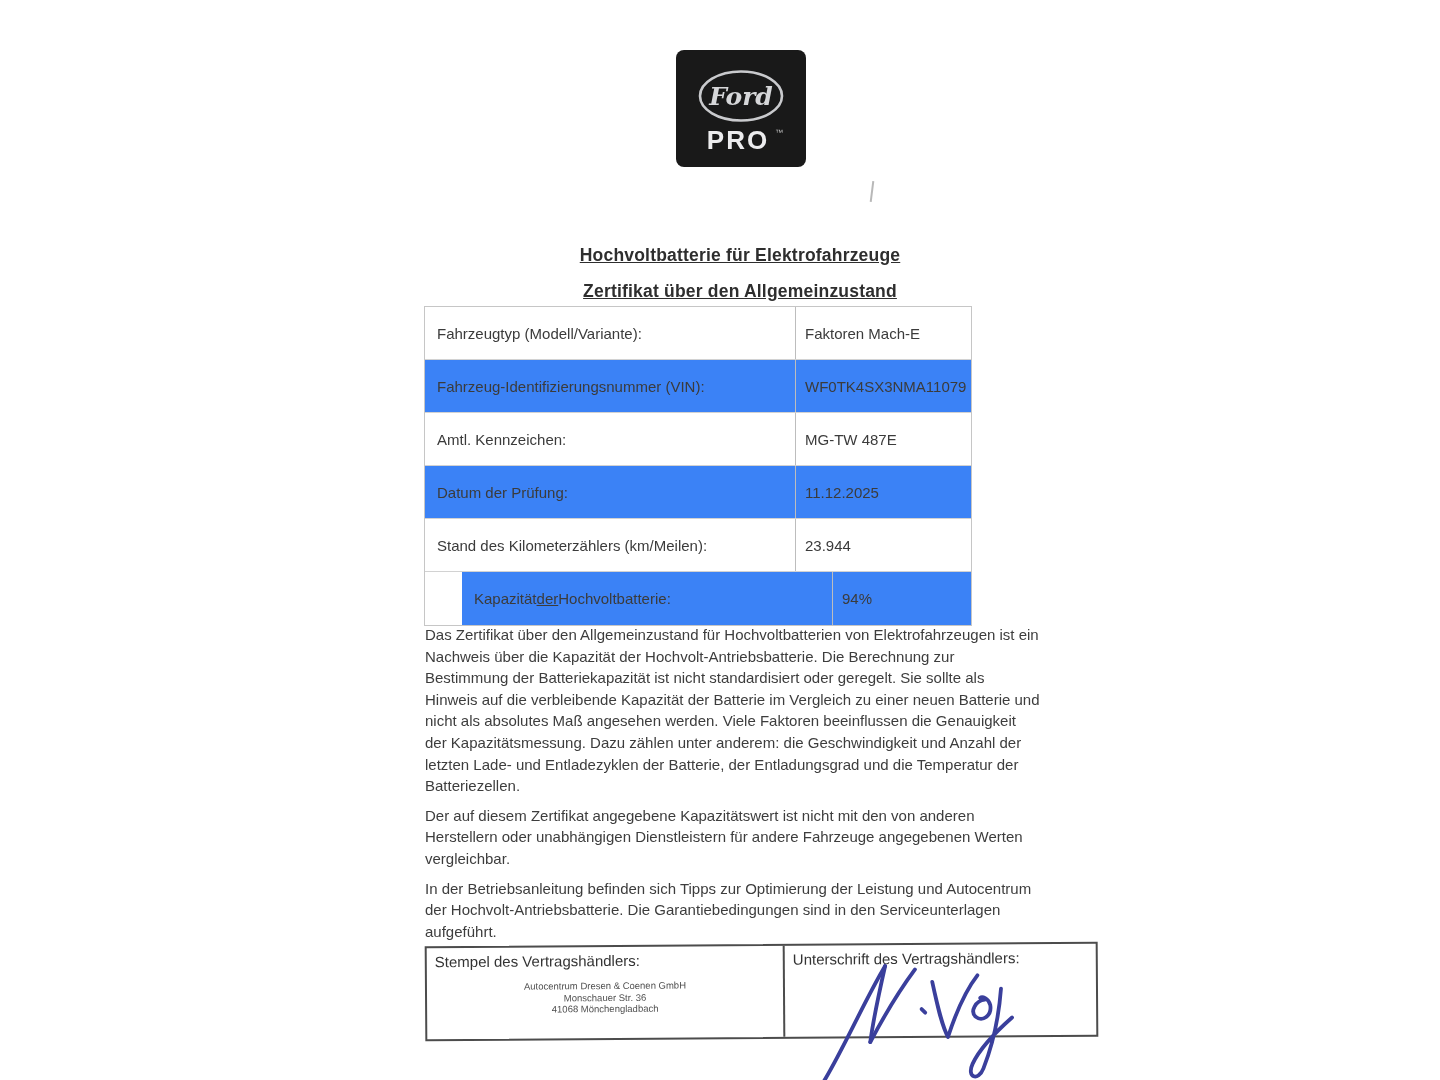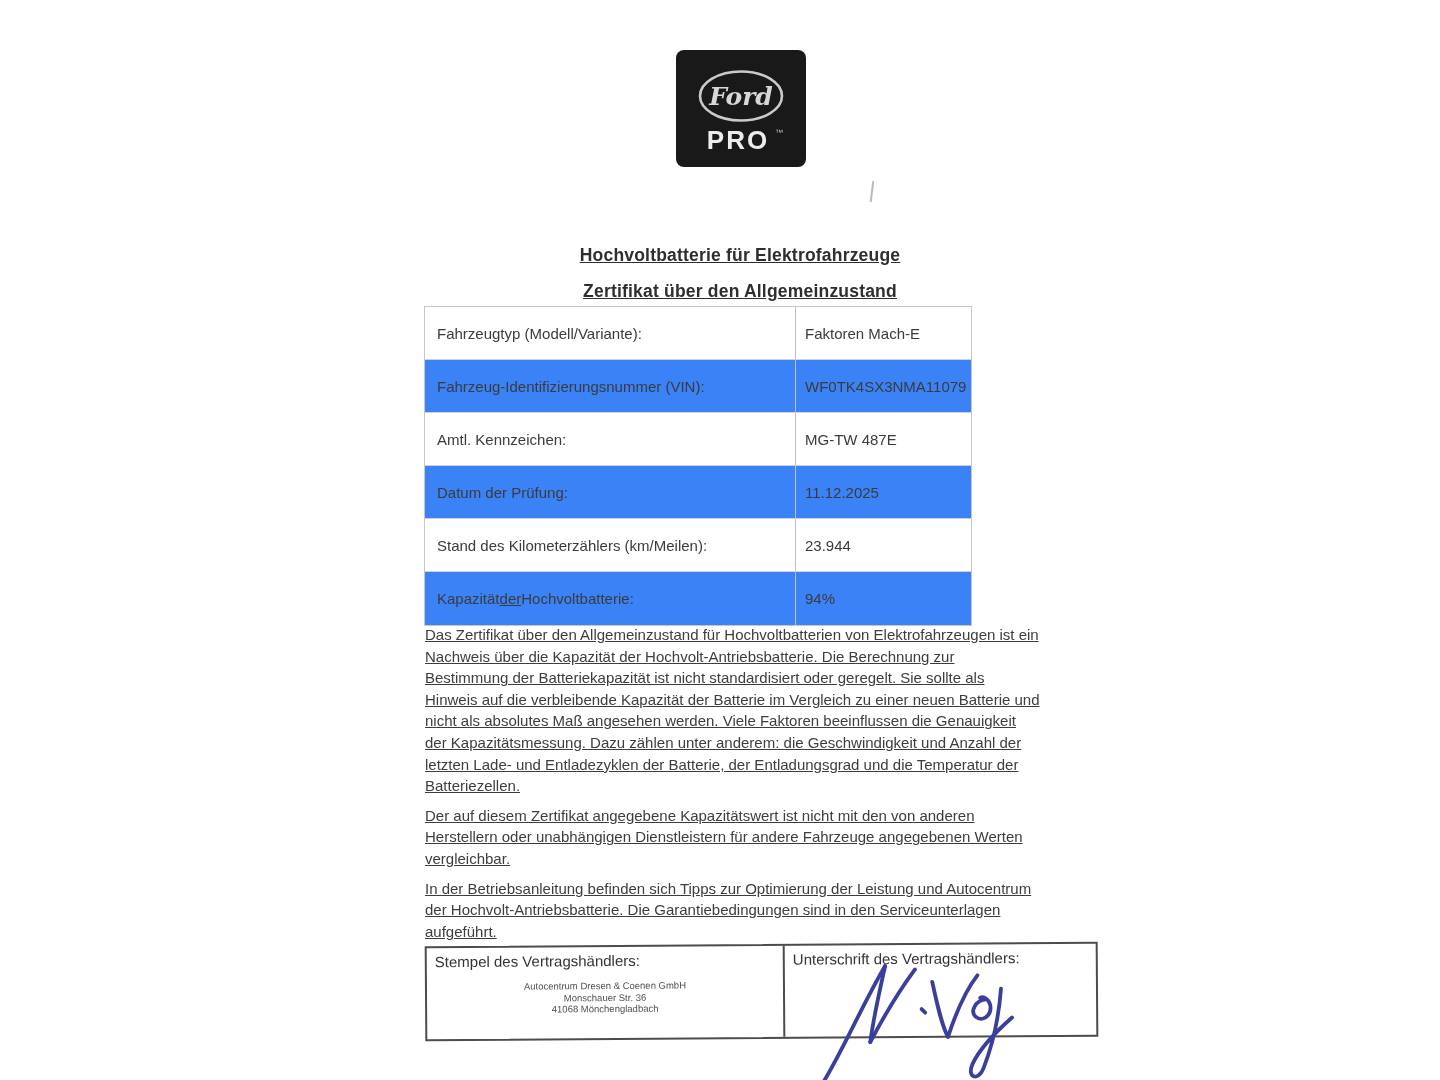--- a/index.html
+++ b/index.html
@@ -35,35 +35,35 @@
     position:absolute; left:871px; top:181px; width:2px; height:21px;
     background:#9a9a9a; transform:rotate(7deg); opacity:0.7;
   }
 
   
   .vtable {
     position:absolute; left:424px; top:306px; width:548px;
     border:1px solid #c6c6c6; font-size:15px; color:#3b3b3b;
   }
   .vrow { display:flex; height:53px; border-bottom:1px solid #d2d2d2; background:#ffffff; }
-  .vrow:last-child { border-bottom:none; }
+  .vrow:last-child { border-bottom:none;margin-left:37px; }
   .vrow.shaded { background:#3b82f6; }
   .vlabel {
     width:371px; padding-left:12px; border-right:1px solid #bdbdbd;
     display:flex; align-items:center;
   }
   .vvalue { flex:1; padding-left:9px; display:flex; align-items:center; }
   .u { text-decoration:underline; text-decoration-style:solid; }
 
   
   .bodytext {
     position:absolute; left:425px; top:624px; width:700px;
     font-size:15px; line-height:21.6px; color:#3d3d3d;
   }
-  .bodytext p { white-space:pre-line; margin-bottom:8px;text-decoration:underline; }
+  .bodytext p { white-space:pre-line; margin-bottom:8px; }
 
   
   .footer-table {
     position:absolute; left:425px; top:944px; width:673px; height:95px;
     border:2px solid #4c4c4c; display:flex;
     transform:rotate(-0.4deg);
     font-size:15px; color:#333333; background:#ffffff;
   }
   .cell-stamp { width:358px; border-right:2px solid #4c4c4c; padding:5px 8px; position:relative; }
   .cell-sign  { flex:1; padding:5px 8px; position:relative; }

